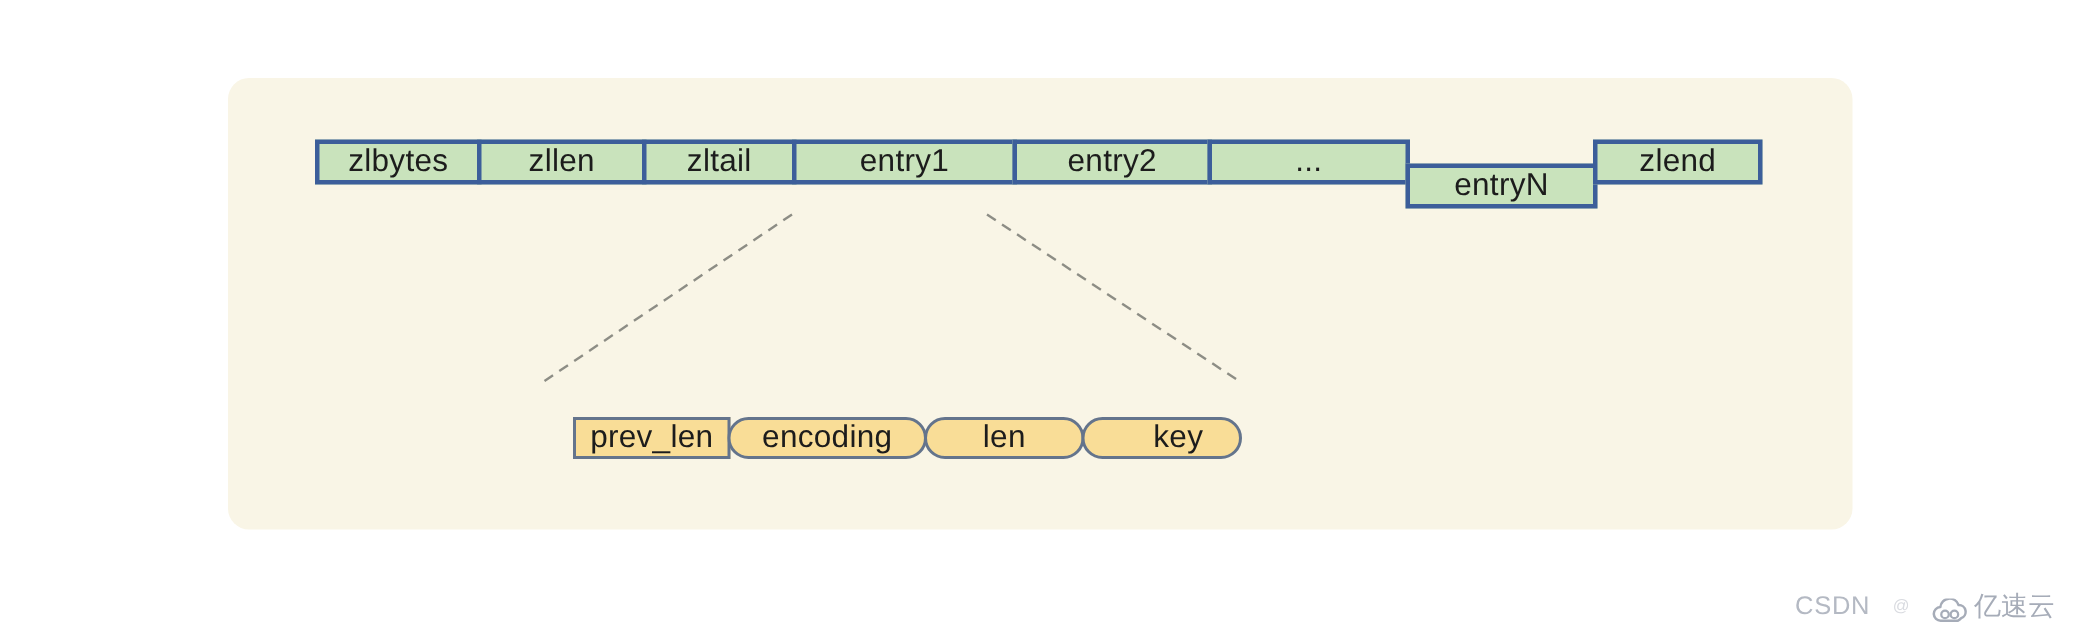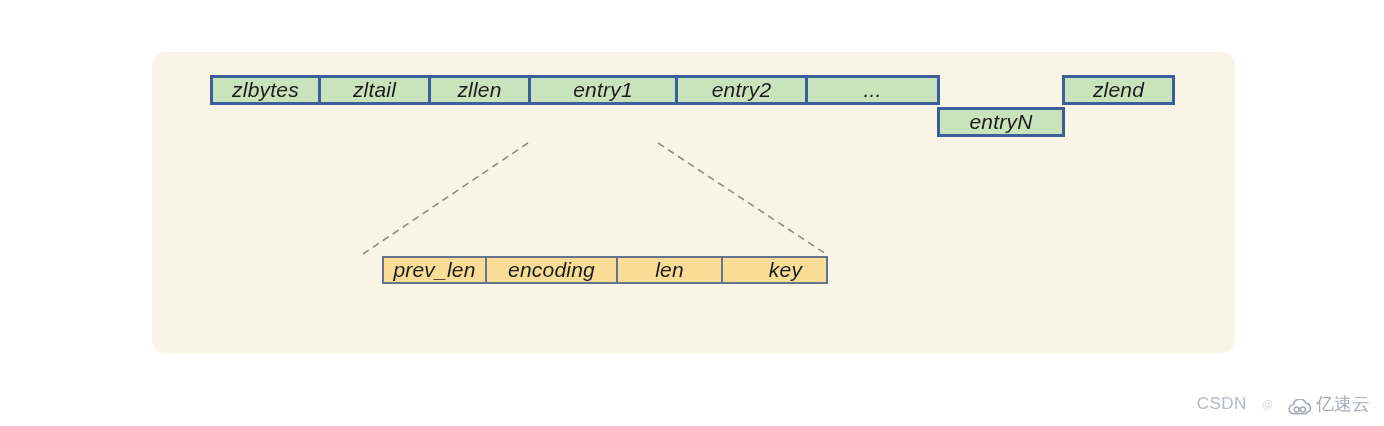--- a/index.html
+++ b/index.html
@@ -26,22 +26,21 @@
   .panel{
     position:absolute;
     left:152px;top:52px;
     width:1083px;height:301px;
     background:var(--panel-bg);
     border-radius:14px;
   }
   .row{
     position:absolute;
     display:flex;
-    align-items:flex-start;
-    font-style:italic;
+    align-items:center;
   }
   .cell{
     display:flex;
     align-items:center;
     justify-content:center;
     color:var(--text-color);
     font-size:21px;
     letter-spacing:0.2px;
     white-space:nowrap;
   }
@@ -61,21 +60,21 @@
   .zl-row .cell:nth-child(6){width:135px;}
   .zl-row .cell:nth-child(7){width:128px;margin-top:32px;}
   .zl-row .cell:nth-child(8){width:113px;}
   .entry-row{
     left:360px;top:256px;height:71px;
   }
   .entry-row .cell{
     background:var(--yellow-fill);
     border:2px solid var(--yellow-border);
   }
-  .entry-row .cell + .cell{margin-left:-2px;}
+  .entry-row .cell + .cell{margin-left:-2px;border-radius:18px;}
   .entry-row .cell:nth-child(1){width:105px;margin-left:22px;}
   .entry-row .cell:nth-child(2){width:133px;}
   .entry-row .cell:nth-child(3){width:107px;}
   .entry-row .cell:nth-child(4){width:107px;padding-left:22px;}
   .connector-layer{
     position:absolute;
     left:0;top:0;width:1384px;height:426px;
     pointer-events:none;
   }
   .watermark{
@@ -100,22 +99,22 @@
 
 <div class="panel"></div>
 
 <svg class="connector-layer" width="1384" height="426" viewBox="0 0 1384 426" xmlns="http://www.w3.org/2000/svg">
   <line x1="528" y1="143" x2="363" y2="254" stroke="var(--dash-color)" stroke-width="1.6" stroke-dasharray="7 5"></line>
   <line x1="658" y1="143" x2="826" y2="254" stroke="var(--dash-color)" stroke-width="1.6" stroke-dasharray="7 5"></line>
 </svg>
 
 <div class="row zl-row">
   <div class="cell">zlbytes</div>
+  <div class="cell">zllen</div>
   <div class="cell">zltail</div>
-  <div class="cell">zllen</div>
   <div class="cell">entry1</div>
   <div class="cell">entry2</div>
   <div class="cell">...</div>
   <div class="cell">entryN</div>
   <div class="cell">zlend</div>
 </div>
 
 <div class="row entry-row">
   <div class="cell">prev_len</div>
   <div class="cell">encoding</div>

